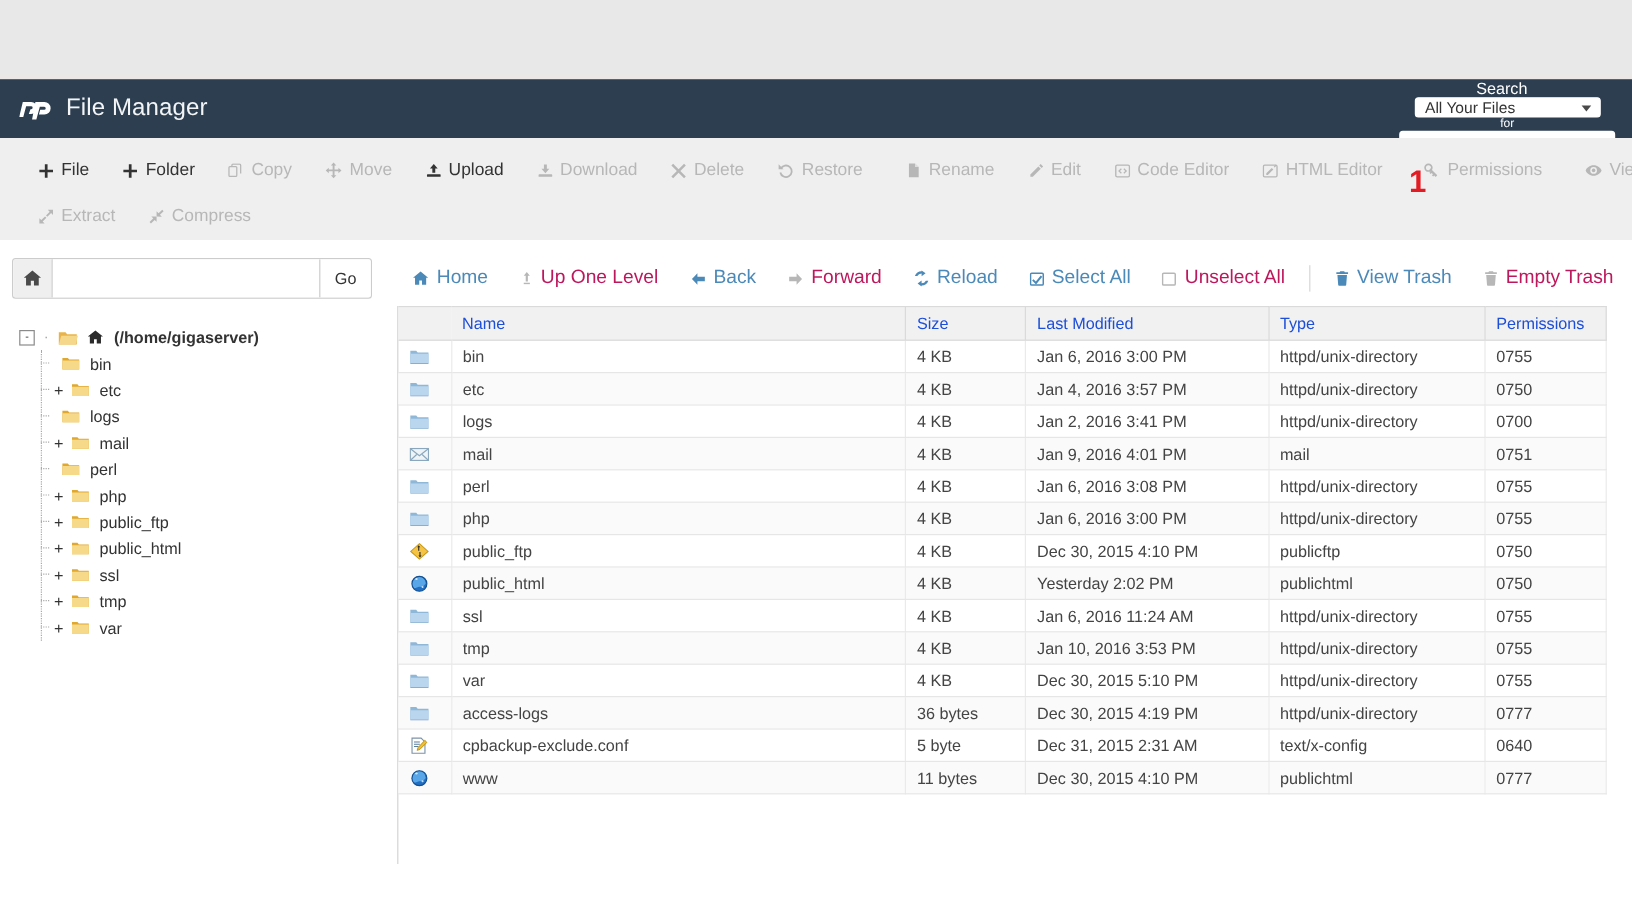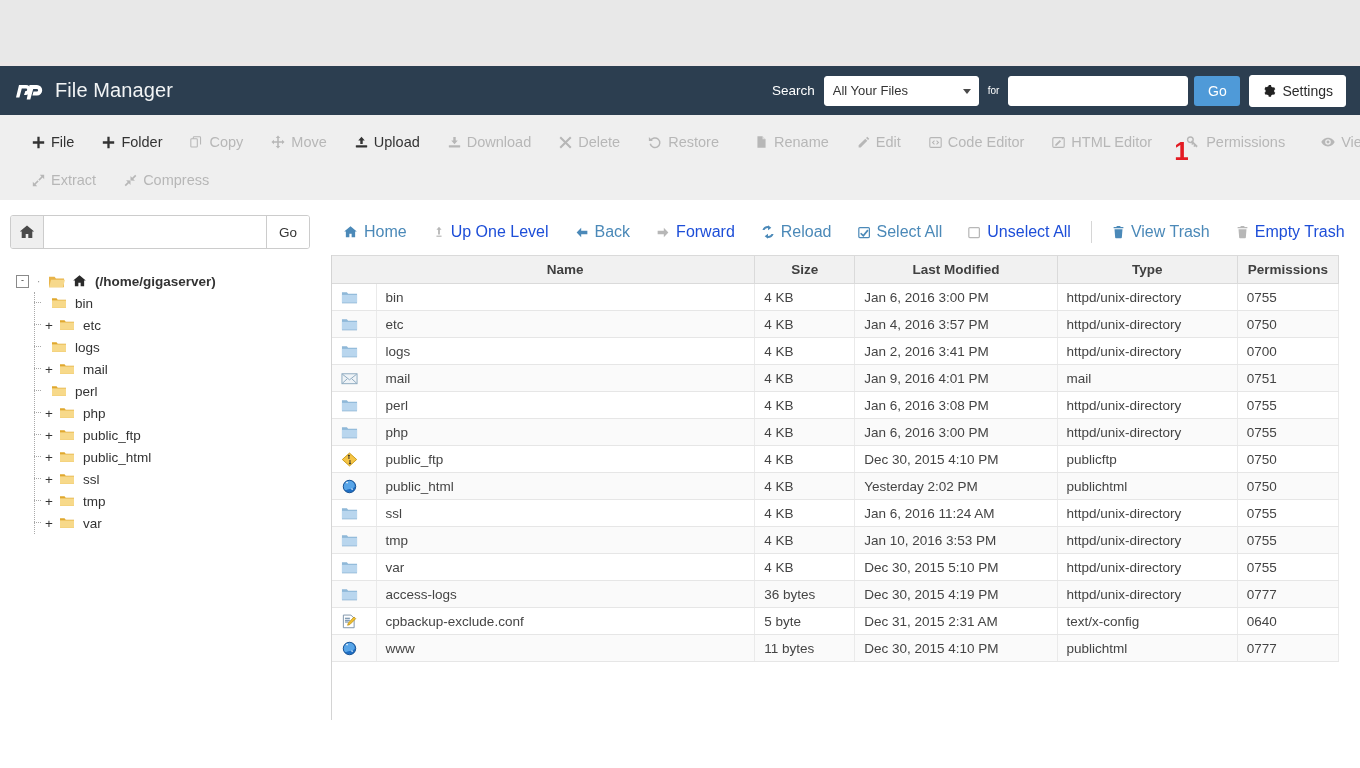--- a/index.html
+++ b/index.html
@@ -33,21 +33,21 @@
     display:inline-block;
   }
   .cp-logo svg { display:block; }
   .brand-title {
     color:#f2f4f5; font-size:20px; font-weight:400; letter-spacing:.1px;
     white-space:nowrap;
   }
 
   .search-area {
     position:absolute; right:14px; top:0; height:49px;
-    display:flex; align-items:center; gap:0;
+    display:flex; align-items:center; gap:0;flex-direction:column;
   }
   .search-label { color:#ffffff; font-size:13.5px; margin-right:9px; }
   .search-select {
     width:155px; height:30px; background:#fff; border:1px solid #fff;
     border-radius:3px; font-size:13px; color:#333;
     display:flex; align-items:center; padding:0 8px; position:relative;
     box-sizing:border-box;
   }
   .search-select .caret {
     position:absolute; right:7px; top:50%; margin-top:-2px;
@@ -114,21 +114,21 @@
   .path-go {
     width:42px; background:#fff; border-left:1px solid #ccc;
     display:flex; align-items:center; justify-content:center;
     font-size:13.5px; color:#333; cursor:pointer;
   }
   .nav-actions { display:flex; align-items:center; margin-left:20px; }
   .nav-item {
     display:flex; align-items:center; gap:6px; font-size:16px;
     padding:0 13px; white-space:nowrap; color:#4b89b8;
   }
-  .nav-item.disabled { color:#1d4ed8; }
+  .nav-item.disabled { color:#be185d; }
   .nav-sep { width:1px; height:22px; background:#d6d6d6; margin:0 7px; }
 
   
   .sidebar {
     position:absolute; left:0; top:262px; width:330px; height:460px;
     background:#fff; box-sizing:border-box; padding:8px 0 0 14px;
     font-size:13.5px; color:#333;
   }
   .collapse-all { display:flex; align-items:center; gap:7px; color:#333; font-size:13.5px; margin:6px 0 10px 4px;}
   .tree-root { margin-left:2px; }
@@ -146,21 +146,21 @@
 
   
   .filepanel {
     position:absolute; left:331px; top:255px; width:1008px; height:465px;
     border-left:1px solid #d4d4d4;
     box-sizing:border-box; background:#fff;
   }
   table.filetable { border-collapse:collapse; width:1007px; table-layout:fixed; }
   table.filetable th {
     background:#f1f1f1; border:1px solid #dadada; border-left:none;
-    font-size:13.5px; font-weight:bold; color:#404040; text-align:center;
+    font-size:13.5px; font-weight:normal; color:#1d4ed8; text-align:left;
     padding:6px 9px; height:26px; box-sizing:border-box;
   }
   table.filetable th.iconcol { width:22px; padding:0; border-right:none;}
   table.filetable td {
     border-bottom:1px solid #e6e6e6; border-right:1px solid #eaeaea;
     font-size:13.5px; color:#444; padding:4px 9px; height:27px;
     box-sizing:border-box; white-space:nowrap; overflow:hidden;
   }
   table.filetable tr.zebra td { background:#fafafa; }
   td.iconcell { width:44px; padding:2px 0 2px 10px; border-right:1px solid #eaeaea; }

